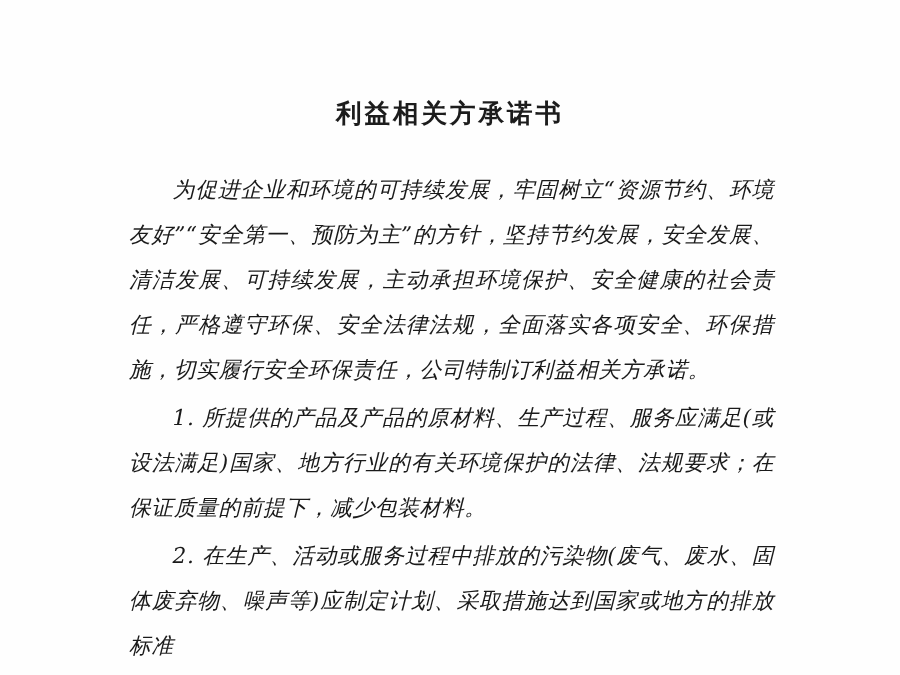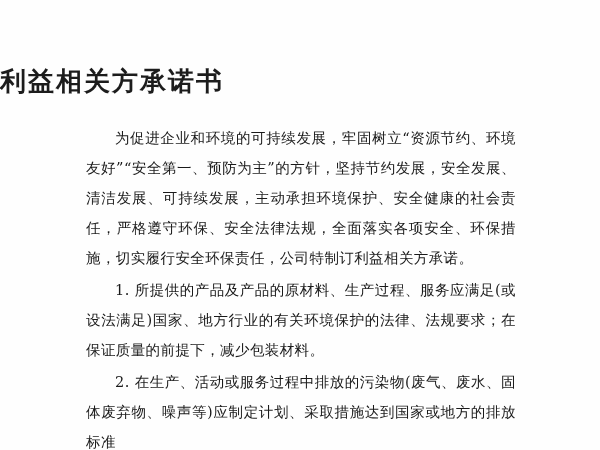--- a/index.html
+++ b/index.html
@@ -15,41 +15,42 @@
   }
   .page {
     position: relative;
     width: 600px;
     height: 450px;
     background: #fefefe;
     box-sizing: border-box;
     padding: 0;
   }
   .doc-title {
-    text-align: left;
-    font-size: 26px;
+    text-align: center;
+    font-size: 17px;
     font-weight: bold;
     color: #1c1c1c;
     letter-spacing: 2px;
     margin: 0;
     padding-top: 66px;
     line-height: 1.2;
   }
   .body-block {
     margin-top: 26px;
     padding: 0 84px 0 86px;
   }
   .para {
     font-size: 14.5px;
     color: #1a1a1a;
     line-height: 2.07;
     text-align: justify;
     text-justify: inter-ideograph;
     margin: 0 0 2px 0;
     letter-spacing: 0.4px;
+    font-style: italic;
   }
   .para.indent {
     text-indent: 29px;
   }
   .para.list-item {
     text-indent: 29px;
   }
 </style>
 </head>
 <body>

